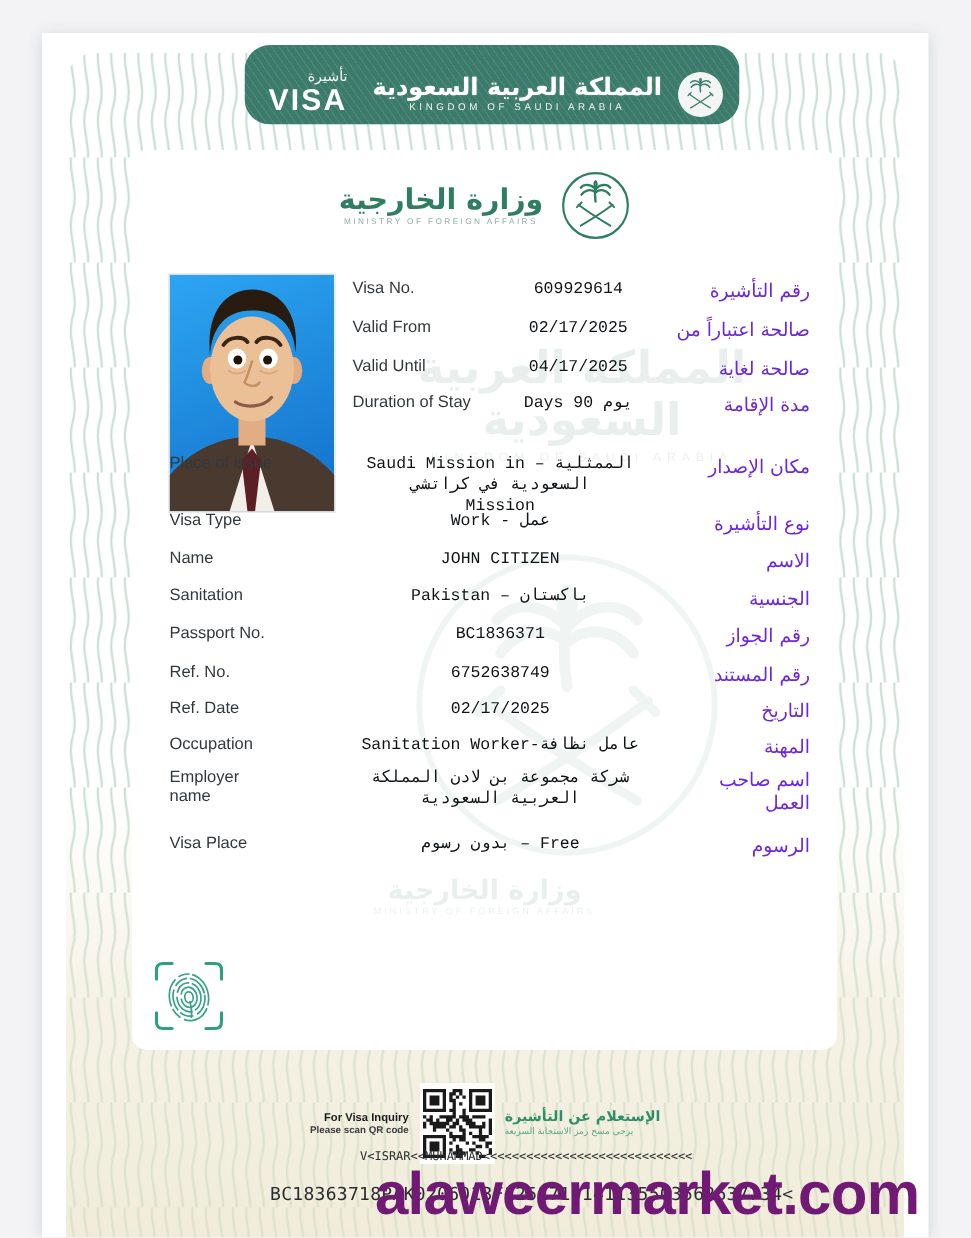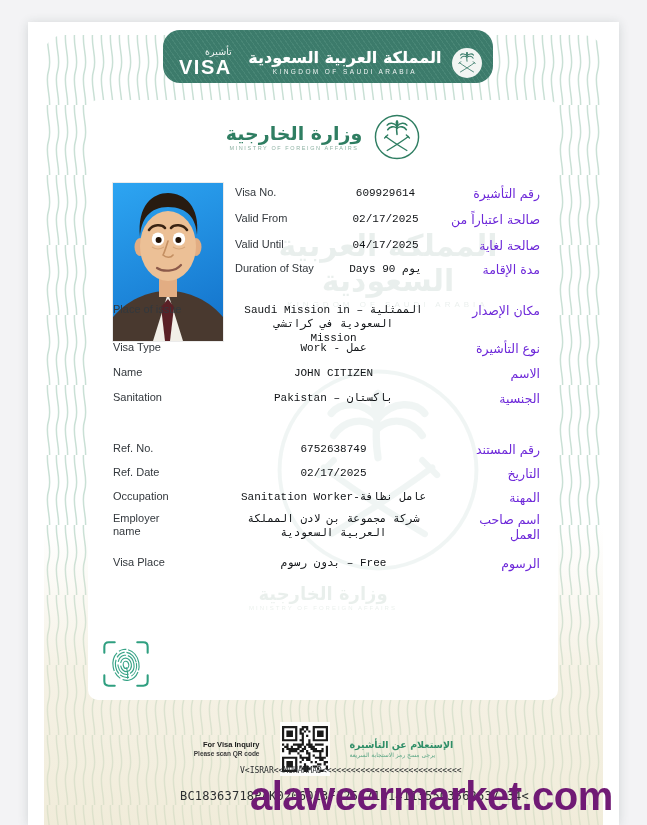--- a/index.html
+++ b/index.html
@@ -47,21 +47,21 @@
   .val{font-size:11px;color:#101316;text-align:center;line-height:14px;font-family:Liberation Mono, monospace}
   .alb{font-size:12.5px;color:#6d28d9;text-align:right;font-family:"DejaVu Sans",sans-serif;line-height:15px}
   .r-a0{top:86px}.r-a1{top:112px}.r-a2{top:138px}.r-a3{top:162px}
   .r-b0{top:203px}.r-b1{top:241px}.r-b2{top:266px}.r-b3{top:291px}.r-b4{top:316px}
   .r-b5{top:342px}.r-b6{top:366px}.r-b7{top:390px}.r-b8{top:412px}.r-b9{top:456px}
   .r-b8 .lbl{max-width:62px}
   .r-b8 .alb{padding-left:34px}
   
   .fingerprint{position:absolute;left:12px;top:538px;width:52px;height:52px}
   
-  .inquiry{position:absolute;left:0;right:0;top:700px;display:flex;justify-content:center;align-items:center;gap:20px}
+  .inquiry{position:absolute;left:0;right:0;top:700px;display:flex;justify-content:center;align-items:center;gap:7px}
   .inq-en{text-align:right;color:#1c1c1c;line-height:1.25}
   .inq-en-1{font-size:7.5px;font-weight:bold}
   .inq-en-2{font-size:6.5px;font-weight:bold;color:#3c3c3c}
   .qr{width:50px;height:54px;background:#fdfdfb;padding:2px;display:flex;align-items:center;justify-content:center}
   .inq-ar{text-align:left;color:#2f8e67;line-height:1.3;font-family:"DejaVu Sans",sans-serif}
   .inq-ar-1{font-size:9.5px;font-weight:bold}
   .inq-ar-2{font-size:6px;color:#5aa584}
   
   .mrz{position:absolute;font-family:"DejaVu Sans Mono","Liberation Mono",monospace;color:#2b2e30;white-space:nowrap}
   .mrz1{left:212px;top:744px;font-size:8px}
@@ -221,20 +221,25 @@
       <div class="row rb r-b2">
         <span class="lbl">Name</span>
         <span class="val">JOHN CITIZEN</span>
         <span class="alb">الاسم</span>
       </div>
       <div class="row rb r-b3">
         <span class="lbl">Sanitation</span>
         <span class="val">Pakistan – باكستان</span>
         <span class="alb">الجنسية</span>
       </div>
+      <div class="row rb r-b4">
+        <span class="lbl">Passport No.</span>
+        <span class="val">BC1836371</span>
+        <span class="alb">رقم الجواز</span>
+      </div>
       <div class="row rb r-b5">
         <span class="lbl">Ref. No.</span>
         <span class="val">6752638749</span>
         <span class="alb">رقم المستند</span>
       </div>
       <div class="row rb r-b6">
         <span class="lbl">Ref. Date</span>
         <span class="val">02/17/2025</span>
         <span class="alb">التاريخ</span>
       </div>

